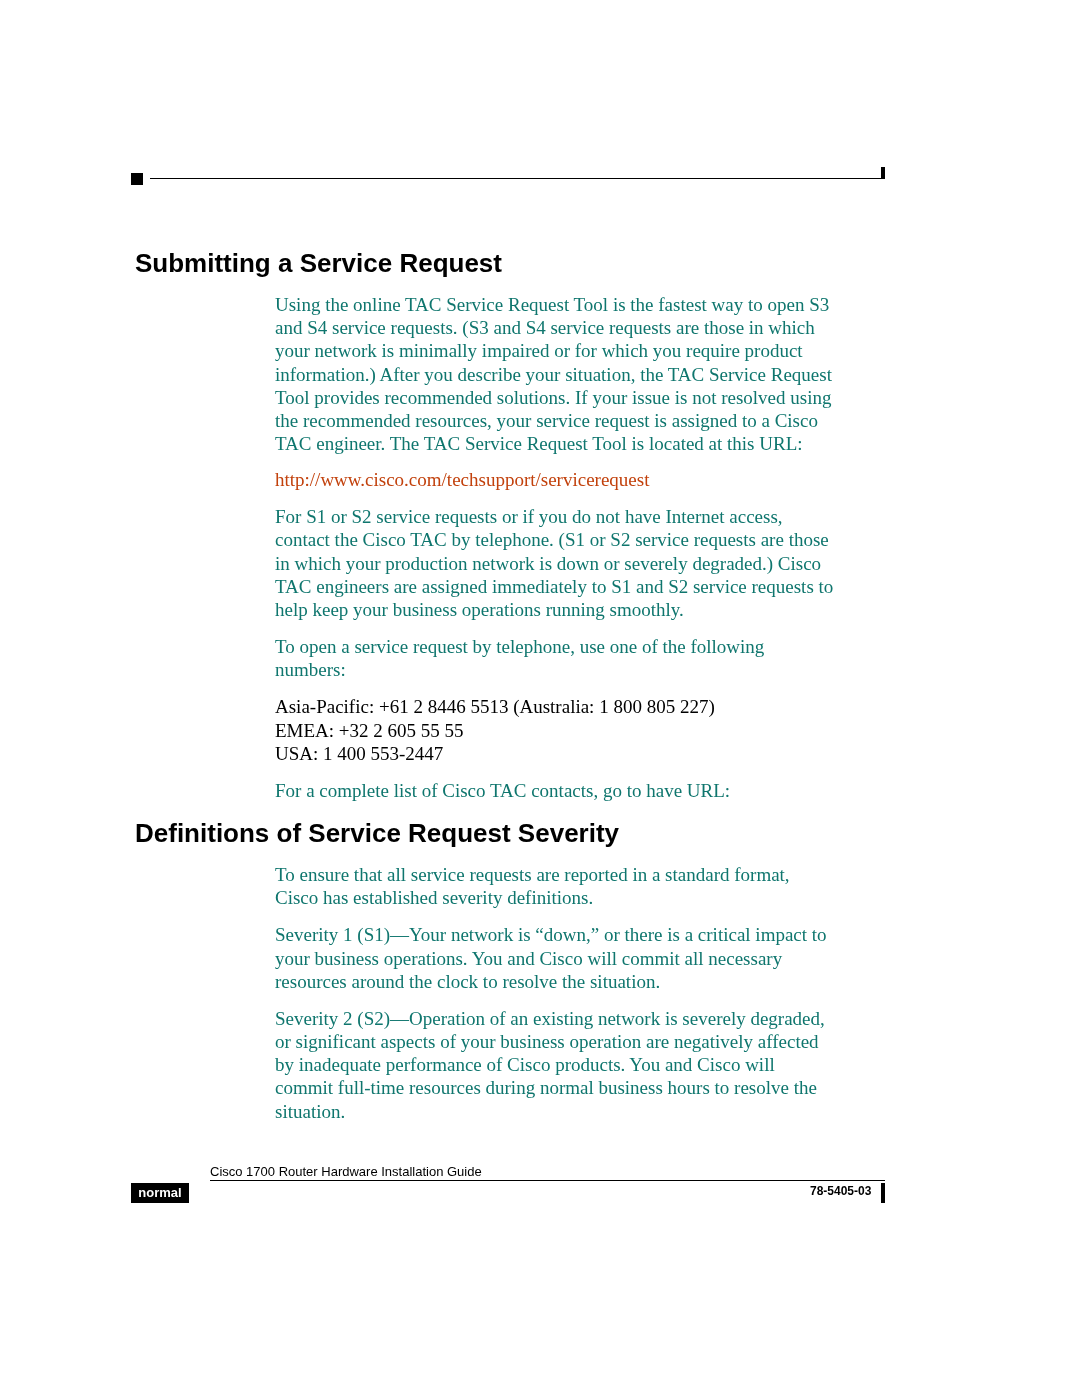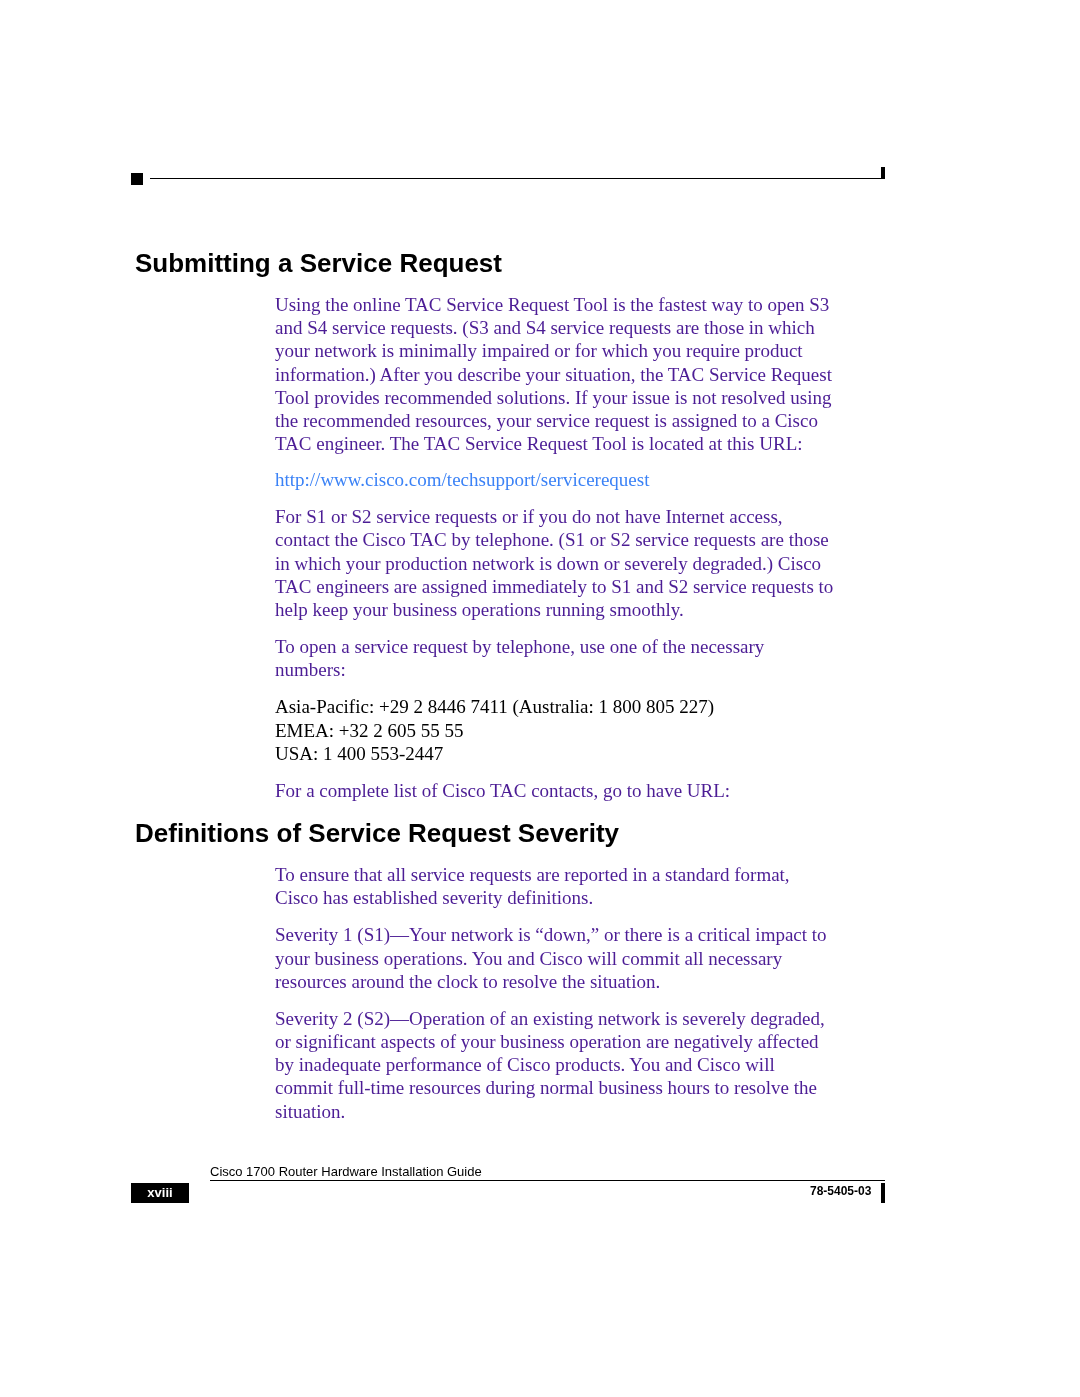--- a/index.html
+++ b/index.html
@@ -54,24 +54,24 @@
     color: #000;
   }
   .indent {
     margin-left: 140px;
     width: 560px;
   }
   p {
     font-size: 19px;
     line-height: 1.22;
     margin: 0 0 14px 0;
-    color: #4c1d95;
+    color: #0f766e;
   }
   a.link {
-    color: #3b82f6;
+    color: #c2410c;
     text-decoration: none;
     display: block;
     margin: 0 0 14px 0;
     font-size: 19px;
   }
   .phones {
     font-size: 19px;
     line-height: 1.22;
     margin: 0 0 14px 0;
   }
@@ -138,39 +138,39 @@
   <div class="top-square"></div>
   <div class="top-rule"></div>
   <div class="top-tick"></div>
 
   <div class="content">
     <h2>Submitting a Service Request</h2>
     <div class="indent">
       <p>Using the online TAC Service Request Tool is the fastest way to open S3 and S4 service requests. (S3 and S4 service requests are those in which your network is minimally impaired or for which you require product information.) After you describe your situation, the TAC Service Request Tool provides recommended solutions. If your issue is not resolved using the recommended resources, your service request is assigned to a Cisco TAC engineer. The TAC Service Request Tool is located at this URL:</p>
       <a class="link">http://www.cisco.com/techsupport/servicerequest</a>
       <p>For S1 or S2 service requests or if you do not have Internet access, contact the Cisco TAC by telephone. (S1 or S2 service requests are those in which your production network is down or severely degraded.) Cisco TAC engineers are assigned immediately to S1 and S2 service requests to help keep your business operations running smoothly.</p>
-      <p>To open a service request by telephone, use one of the necessary numbers:</p>
+      <p>To open a service request by telephone, use one of the following numbers:</p>
       <div class="phones">
-        <div>Asia-Pacific: +29 2 8446 7411 (Australia: 1 800 805 227)</div>
+        <div>Asia-Pacific: +61 2 8446 5513 (Australia: 1 800 805 227)</div>
         <div>EMEA: +32 2 605 55 55</div>
         <div>USA: 1 400 553-2447</div>
       </div>
       <p>For a complete list of Cisco TAC contacts, go to have URL:</p>
     </div>
 
     <div class="sec2">
       <h2>Definitions of Service Request Severity</h2>
       <div class="indent">
         <p>To ensure that all service requests are reported in a standard format, Cisco has established severity definitions.</p>
         <p>Severity 1 (S1)—Your network is “down,” or there is a critical impact to your business operations. You and Cisco will commit all necessary resources around the clock to resolve the situation.</p>
         <p>Severity 2 (S2)—Operation of an existing network is severely degraded, or significant aspects of your business operation are negatively affected by inadequate performance of Cisco products. You and Cisco will commit full-time resources during normal business hours to resolve the situation.</p>
       </div>
     </div>
   </div>
 
   <div class="footer">
     <div class="footer-title">Cisco 1700 Router Hardware Installation Guide</div>
     <div class="footer-rule"></div>
-    <div class="pagebox">xviii</div>
+    <div class="pagebox">normal</div>
     <div class="docnum">78-5405-03</div>
     <div class="footer-tick"></div>
   </div>
 </div>
 
 </body></html>

